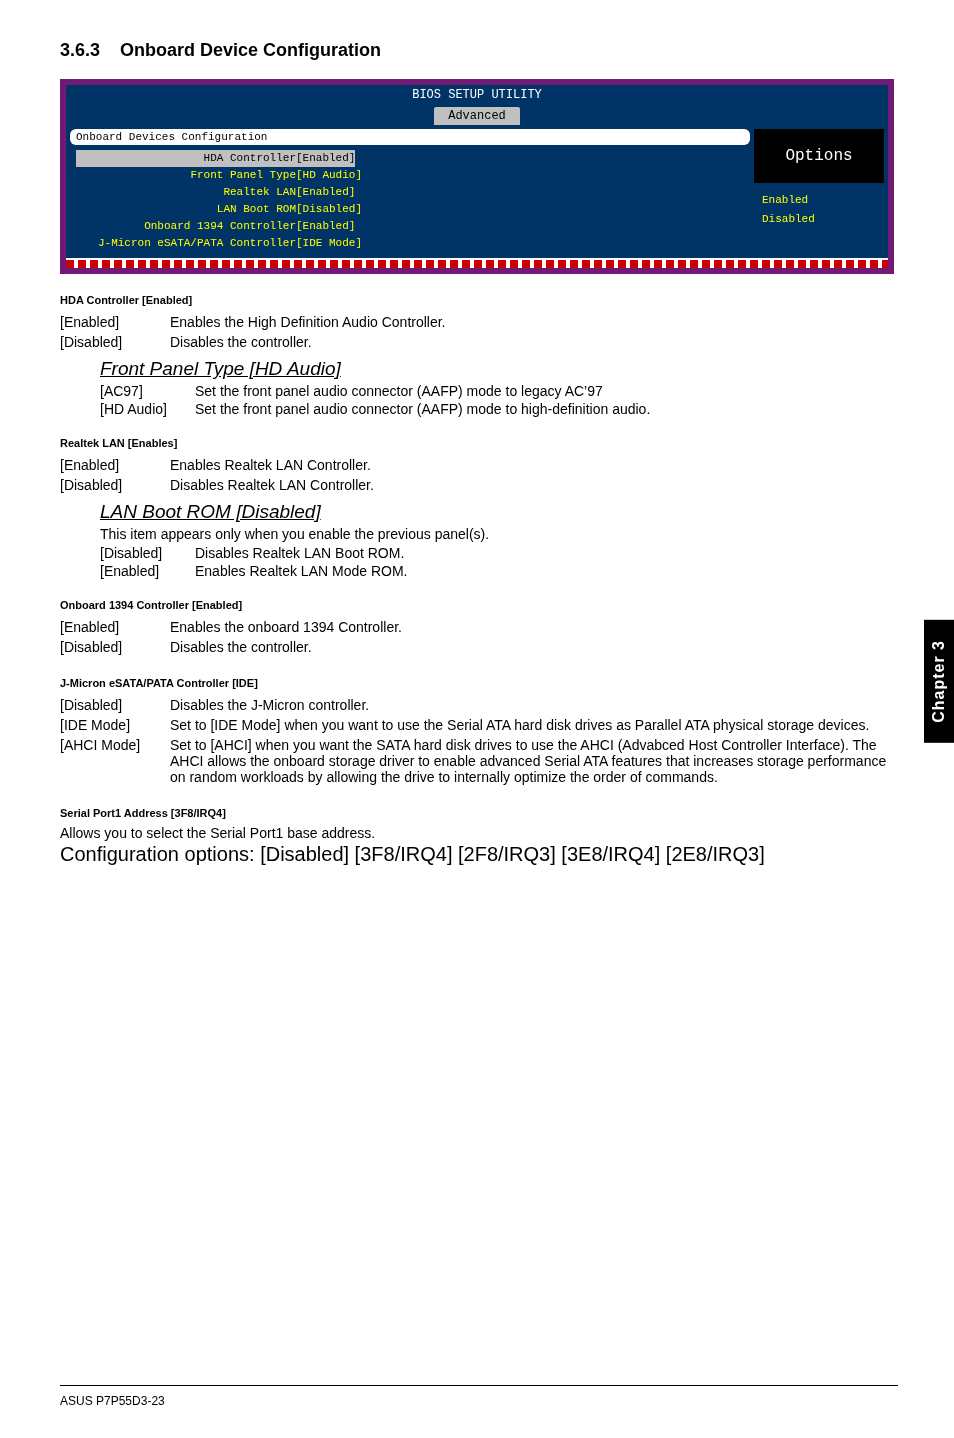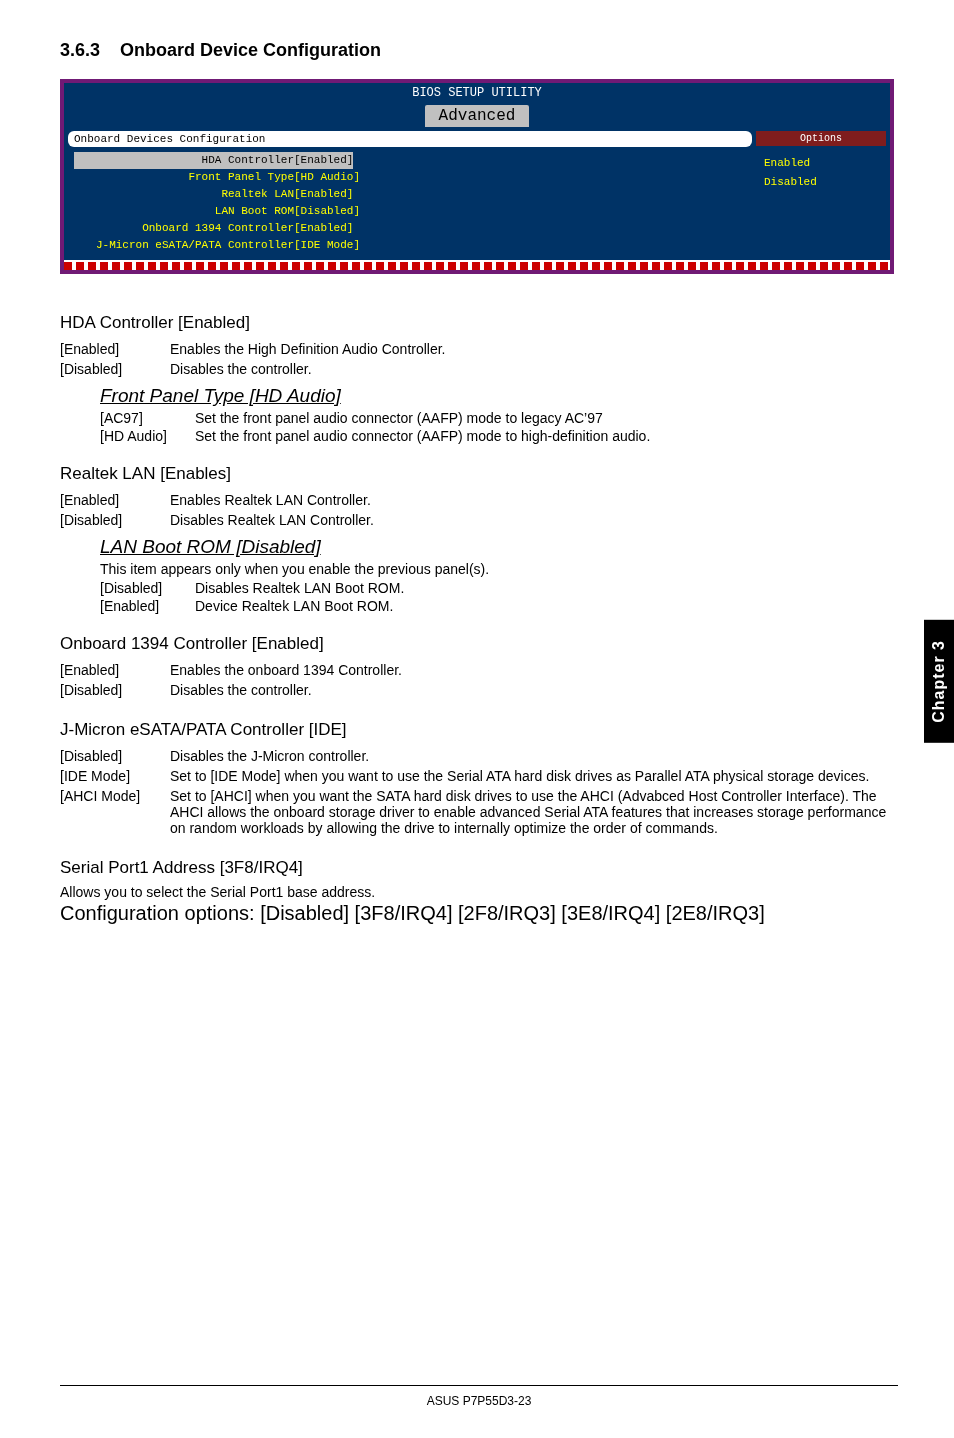--- a/index.html
+++ b/index.html
@@ -16,43 +16,43 @@
 
     
     .section-title {
       font-size: 18px;
       font-weight: bold;
       margin-bottom: 18px;
     }
 
     
     .bios-box {
-      border: 4px solid #701a75;
-      margin-bottom: 39px;
+      border: 6px solid #701a75;
+      margin-bottom: 20px;
       background: #fff;
     }
     .bios-header {
       background: #003366;
       color: #fff;
       text-align: center;
       font-family: 'Courier New', monospace;
       font-size: 12px;
       padding: 3px 0;
     }
     .bios-tab-row {
       background: #003366;
       padding: 2px 0 0 0;
       display: flex;
       justify-content: center;
     }
     .bios-tab {
       background: #c0c0c0;
       color: #000;
       font-family: 'Courier New', monospace;
-      font-size: 16px;
+      font-size: 12px;
       padding: 2px 14px;
       border-top-left-radius: 2px;
       border-top-right-radius: 2px;
     }
     .bios-body {
       display: flex;
       background: #003366;
       padding: 4px;
       gap: 4px;
     }
@@ -89,25 +89,25 @@
     .bios-items .item-row.selected .item-name,
     .bios-items .item-row.selected .item-value {
       color: #000;
       background: #c0c0c0;
     }
     .bios-sidebar {
       width: 130px;
       background: #003366;
     }
     .bios-options-label {
-      background: #7f1d1d;
+      background: #000000;
       color: #fff;
       font-family: 'Courier New', monospace;
-      font-size: 10px;
-      padding: 2px 8px;
+      font-size: 16px;
+      padding: 18px 8px;
       text-align: center;
       margin-bottom: 6px;
     }
     .bios-options-values {
       font-family: 'Courier New', monospace;
       font-size: 11px;
       color: #ffff00;
       padding: 2px 8px;
       line-height: 1.7;
     }
@@ -119,22 +119,22 @@
         transparent 8px, transparent 12px
       );
       margin-top: 2px;
     }
 
     
     .content-section {
       margin-bottom: 20px;
     }
     .content-heading {
-      font-size: 17px;
-      font-weight: normal;
+      font-size: 11px;
+      font-weight: bold;
       margin-bottom: 6px;
     }
     .content-table {
       width: 100%;
       border-collapse: collapse;
       margin-bottom: 6px;
     }
     .content-table td {
       padding: 2px 0;
       vertical-align: top;
@@ -185,21 +185,21 @@
 
     
     .footer {
       position: absolute;
       bottom: 30px;
       left: 60px;
       right: 56px;
       border-top: 1px solid #000;
       padding-top: 8px;
       display: flex;
-      justify-content: center;
+      justify-content: flex-start;
       font-size: 12px;
     }
   </style>
 </head>
 <body>
 
 <div class="chapter-tab">Chapter 3</div>
 
 <div class="section-title">
   <span>3.6.3</span>&nbsp;&nbsp;&nbsp;
@@ -295,21 +295,21 @@
     </table>
   <div class="sub-item">
     <div class="sub-item-title">LAN Boot ROM [Disabled]</div>
     <div style="font-size:14px; margin-bottom:3px;">This item appears only when you enable the previous panel(s).</div>
     <div class="sub-item-row">
       <span class="sub-item-key">[Disabled]</span>
       <span class="sub-item-desc">Disables Realtek LAN Boot ROM.</span>
     </div>
     <div class="sub-item-row">
       <span class="sub-item-key">[Enabled]</span>
-      <span class="sub-item-desc">Device Realtek LAN Boot ROM.</span>
+      <span class="sub-item-desc">Enables Realtek LAN Mode ROM.</span>
     </div>
   </div>
 </div>
 
 <div class="content-section">
   <div class="content-heading">Onboard 1394 Controller [Enabled]</div>
   <table class="content-table">
     <tbody>
         <tr>
       <td>[Enabled]</td>

